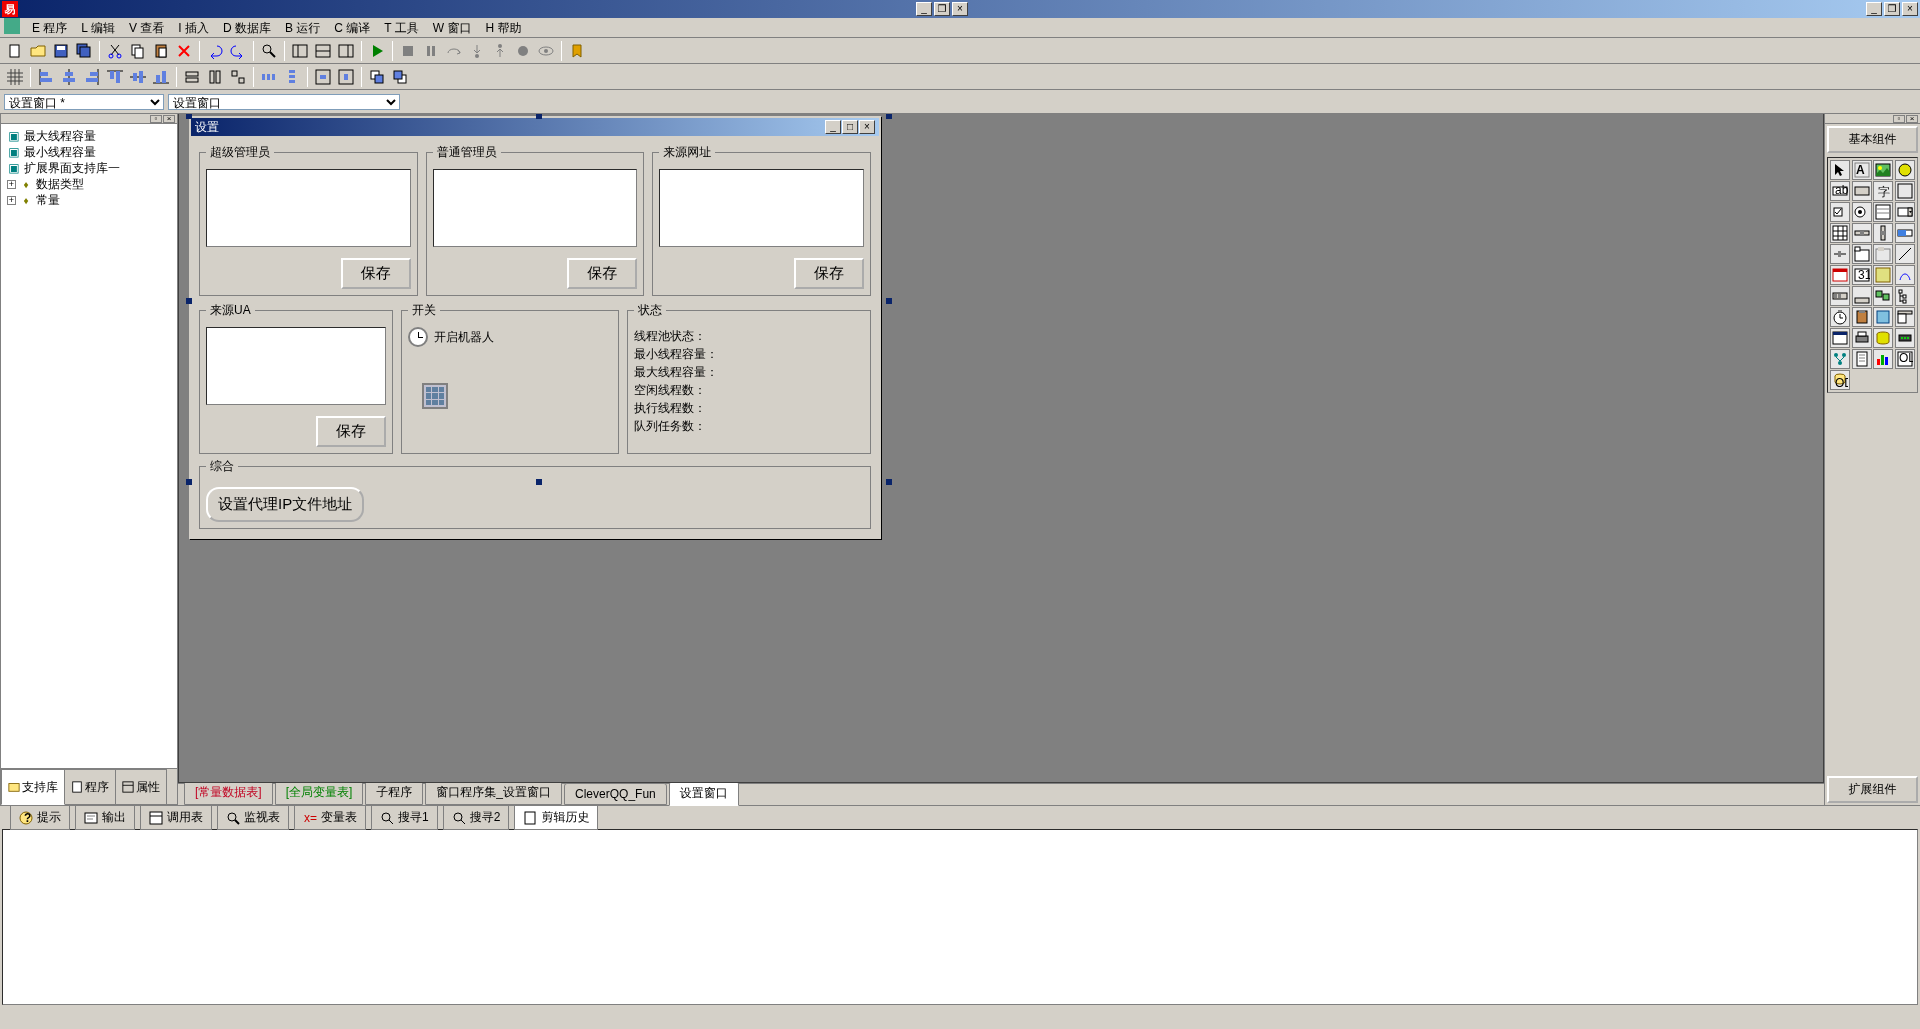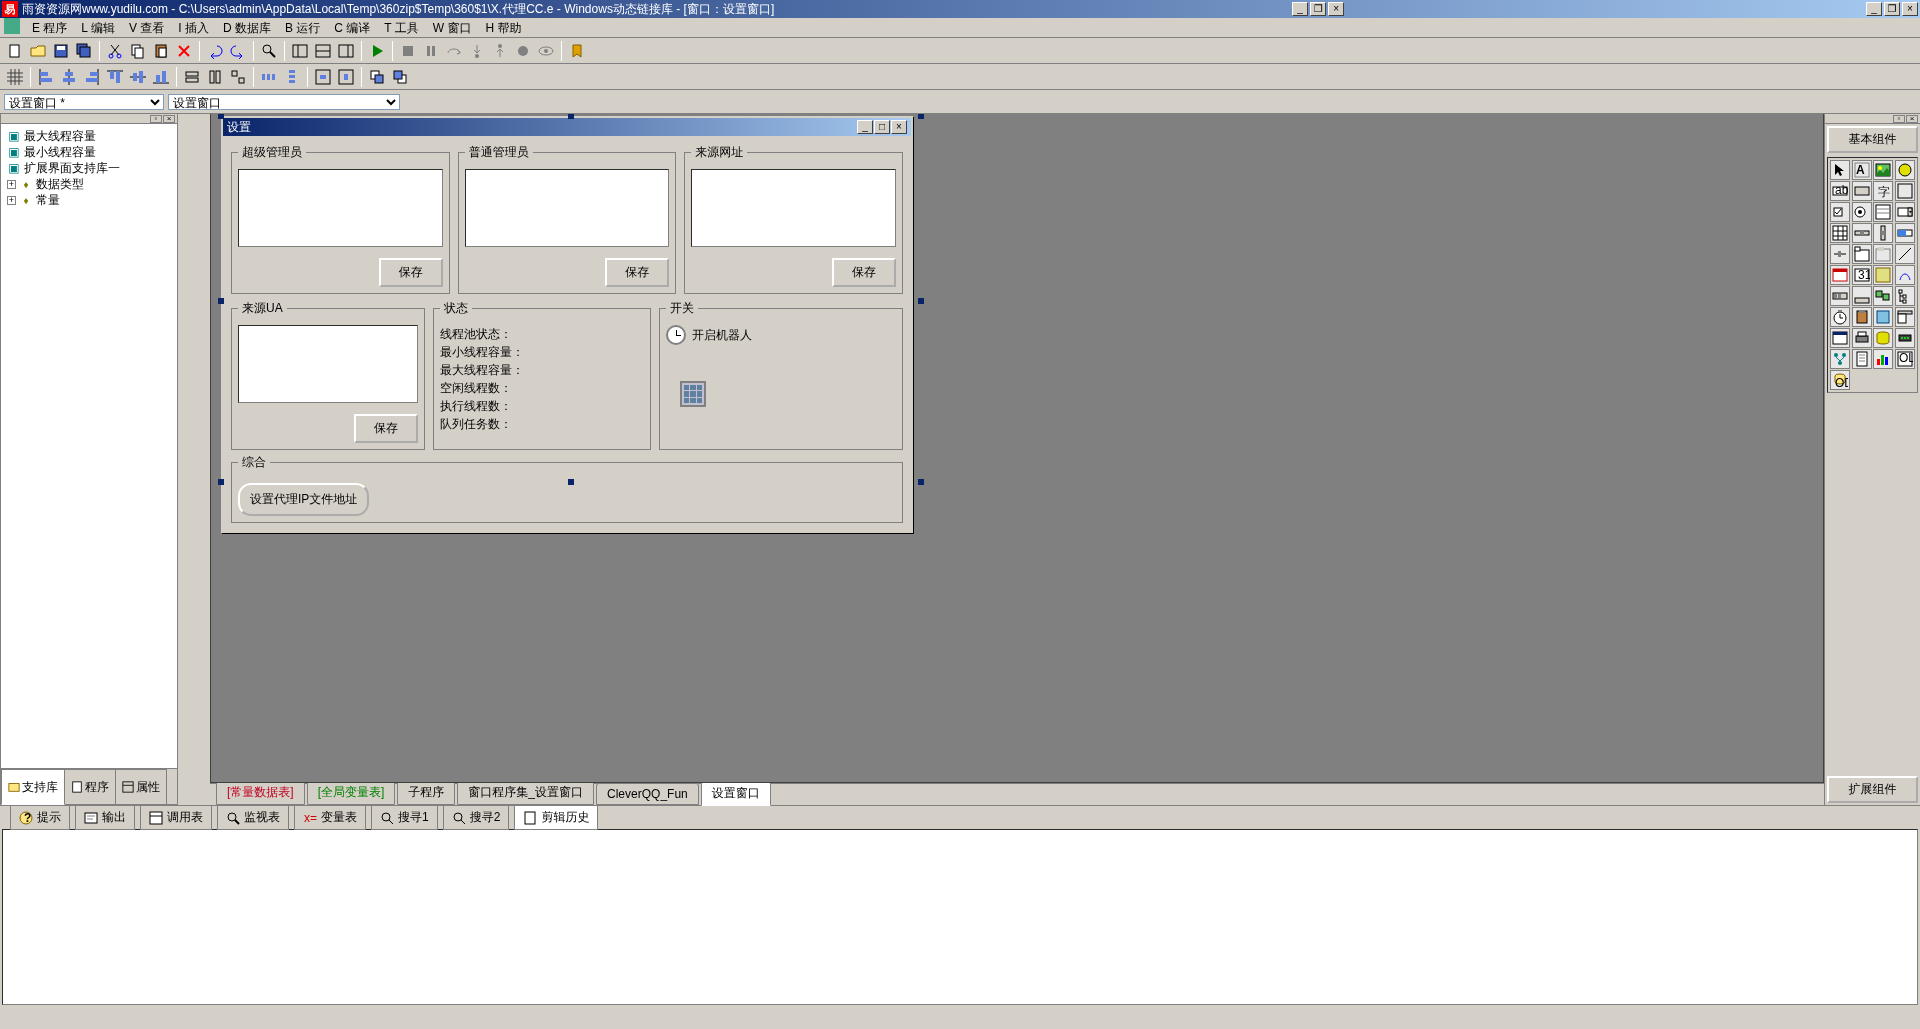--- a/index.html
+++ b/index.html
@@ -49,21 +49,21 @@
 .formwin .fbody { padding:6px; background:#d4d0c8; }
 
 .hsel { position:absolute; width:6px; height:6px; background:#0a246a; }
 
 fieldset { border:1px solid #808080; padding:8px 6px 6px 6px; margin:2px;}
 legend { padding:0 4px; font-size:12px;}
 .row1 { display:flex; gap:4px;}
 .row1 fieldset { flex:1; }
 textarea { width:100%; height:78px; resize:none; border:1px inset #808080; background:#fff; font-size:12px;}
 .savebtn-row { display:flex; justify-content:flex-end; margin-top:8px;}
-.savebtn-row button, .big-btn { padding:4px 18px; background:#d4d0c8; border:2px outset #fff; cursor:pointer; font-size:12px;}
+.savebtn-row button, .big-btn { padding:4px 18px; background:#d4d0c8; border:2px outset #fff; cursor:pointer; font-size:15px;}
 .row2 { display:flex; gap:4px; margin-top:2px;}
 .row2 fieldset:nth-child(1){ width:194px;}
 .row2 fieldset:nth-child(2){ width:218px;}
 .row2 fieldset:nth-child(3){ flex:1;}
 .switch-body { display:flex; align-items:flex-start; gap:6px; flex-direction:column;}
 .switch-row1 { display:flex; align-items:center; gap:6px;}
 .clock-icon { width:20px; height:20px; border:2px solid #808080; border-radius:50%; position:relative; background:#fff;}
 .clock-icon::before { content:""; position:absolute; width:1px; height:6px; background:#000; left:50%; top:3px; transform-origin:bottom;}
 .clock-icon::after { content:""; position:absolute; width:5px; height:1px; background:#000; left:50%; top:50%;}
 .calc-icon { width:26px; height:26px; border:2px solid #808080; background:#c0c0d0; margin-top:30px; margin-left:14px; display:grid; grid-template-columns:repeat(3,1fr); grid-template-rows:repeat(3,1fr); gap:1px; padding:2px;}
@@ -91,21 +91,20 @@
 .bottom-tabs .bicon { width:14px; height:14px;}
 .bottom-tabs .sep { width:6px;}
 
 .bottom-output { height:176px; background:#fff; border:1px inset #808080; margin:0 2px 2px 2px;}
 </style>
 </head>
 <body>
 
 <div class="titlebar">
   <span class="icon">易</span>
-  <span>雨资资源网www.yudilu.com - C:\Users\admin\AppData\Local\Temp\360zip$Temp\360$1\X.代理CC.e - Windows动态链接库 - [窗口：设置窗口]</span>
   <div class="controls">
     <div class="btn">_</div>
     <div class="btn">❐</div>
     <div class="btn">×</div>
   </div>
   <div style="width:4px"></div>
   <div class="controls">
     <div class="btn">_</div>
     <div class="btn">❐</div>
     <div class="btn">×</div>
@@ -436,21 +435,21 @@
       <div class="lt">
           <svg class="lticon" viewBox="0 0 14 14">
             <rect x="1" y="1" width="12" height="12" fill="none" stroke="#000"></rect>
             <line x1="1" y1="5" x2="13" y2="5" stroke="#000"></line>
           </svg>
           <span>属性</span>
         </div>
     </div>
   </div>
 
-  <div style="flex:1; display:flex; flex-direction:column;padding-left:32px;">
+  <div style="flex:1; display:flex; flex-direction:column;">
     <div class="center">
       <div class="design-area">
 
         <div class="hsel" style="left:-3px; top:-3px;"></div>
         <div class="hsel" style="left:347px; top:-3px;"></div>
         <div class="hsel" style="left:697px; top:-3px;"></div>
         <div class="hsel" style="left:-3px; top:182px;"></div>
         <div class="hsel" style="left:697px; top:182px;"></div>
         <div class="hsel" style="left:-3px; top:363px;"></div>
         <div class="hsel" style="left:347px; top:363px;"></div>
@@ -491,48 +490,48 @@
             </div>
             <div class="row2">
               <fieldset>
                 <legend>来源UA</legend>
                 <textarea style=""></textarea>
                 <div class="savebtn-row">
                     <button>保存</button>
                   </div>
               </fieldset>
               <fieldset>
-                <legend>状态</legend>
-                <div class="status-line">线程池状态：</div>
-                <div class="status-line">最小线程容量：</div>
-                <div class="status-line">最大线程容量：</div>
-                <div class="status-line">空闲线程数：</div>
-                <div class="status-line">执行线程数：</div>
-                <div class="status-line">队列任务数：</div>
-              </fieldset>
-              <fieldset>
                 <legend>开关</legend>
                 <div class="switch-body">
                   <div class="switch-row1">
                     <div class="clock-icon"></div>
                     <span>开启机器人</span>
                   </div>
                   <div class="calc-icon">
                       <div></div>
                       <div></div>
                       <div></div>
                       <div></div>
                       <div></div>
                       <div></div>
                       <div></div>
                       <div></div>
                       <div></div>
                     </div>
                 </div>
               </fieldset>
+              <fieldset>
+                <legend>状态</legend>
+                <div class="status-line">线程池状态：</div>
+                <div class="status-line">最小线程容量：</div>
+                <div class="status-line">最大线程容量：</div>
+                <div class="status-line">空闲线程数：</div>
+                <div class="status-line">执行线程数：</div>
+                <div class="status-line">队列任务数：</div>
+              </fieldset>
             </div>
             <fieldset class="row3">
               <legend>综合</legend>
               <button class="big-btn">设置代理IP文件地址</button>
             </fieldset>
           </div>
         </div>
       </div>
     </div>
 

